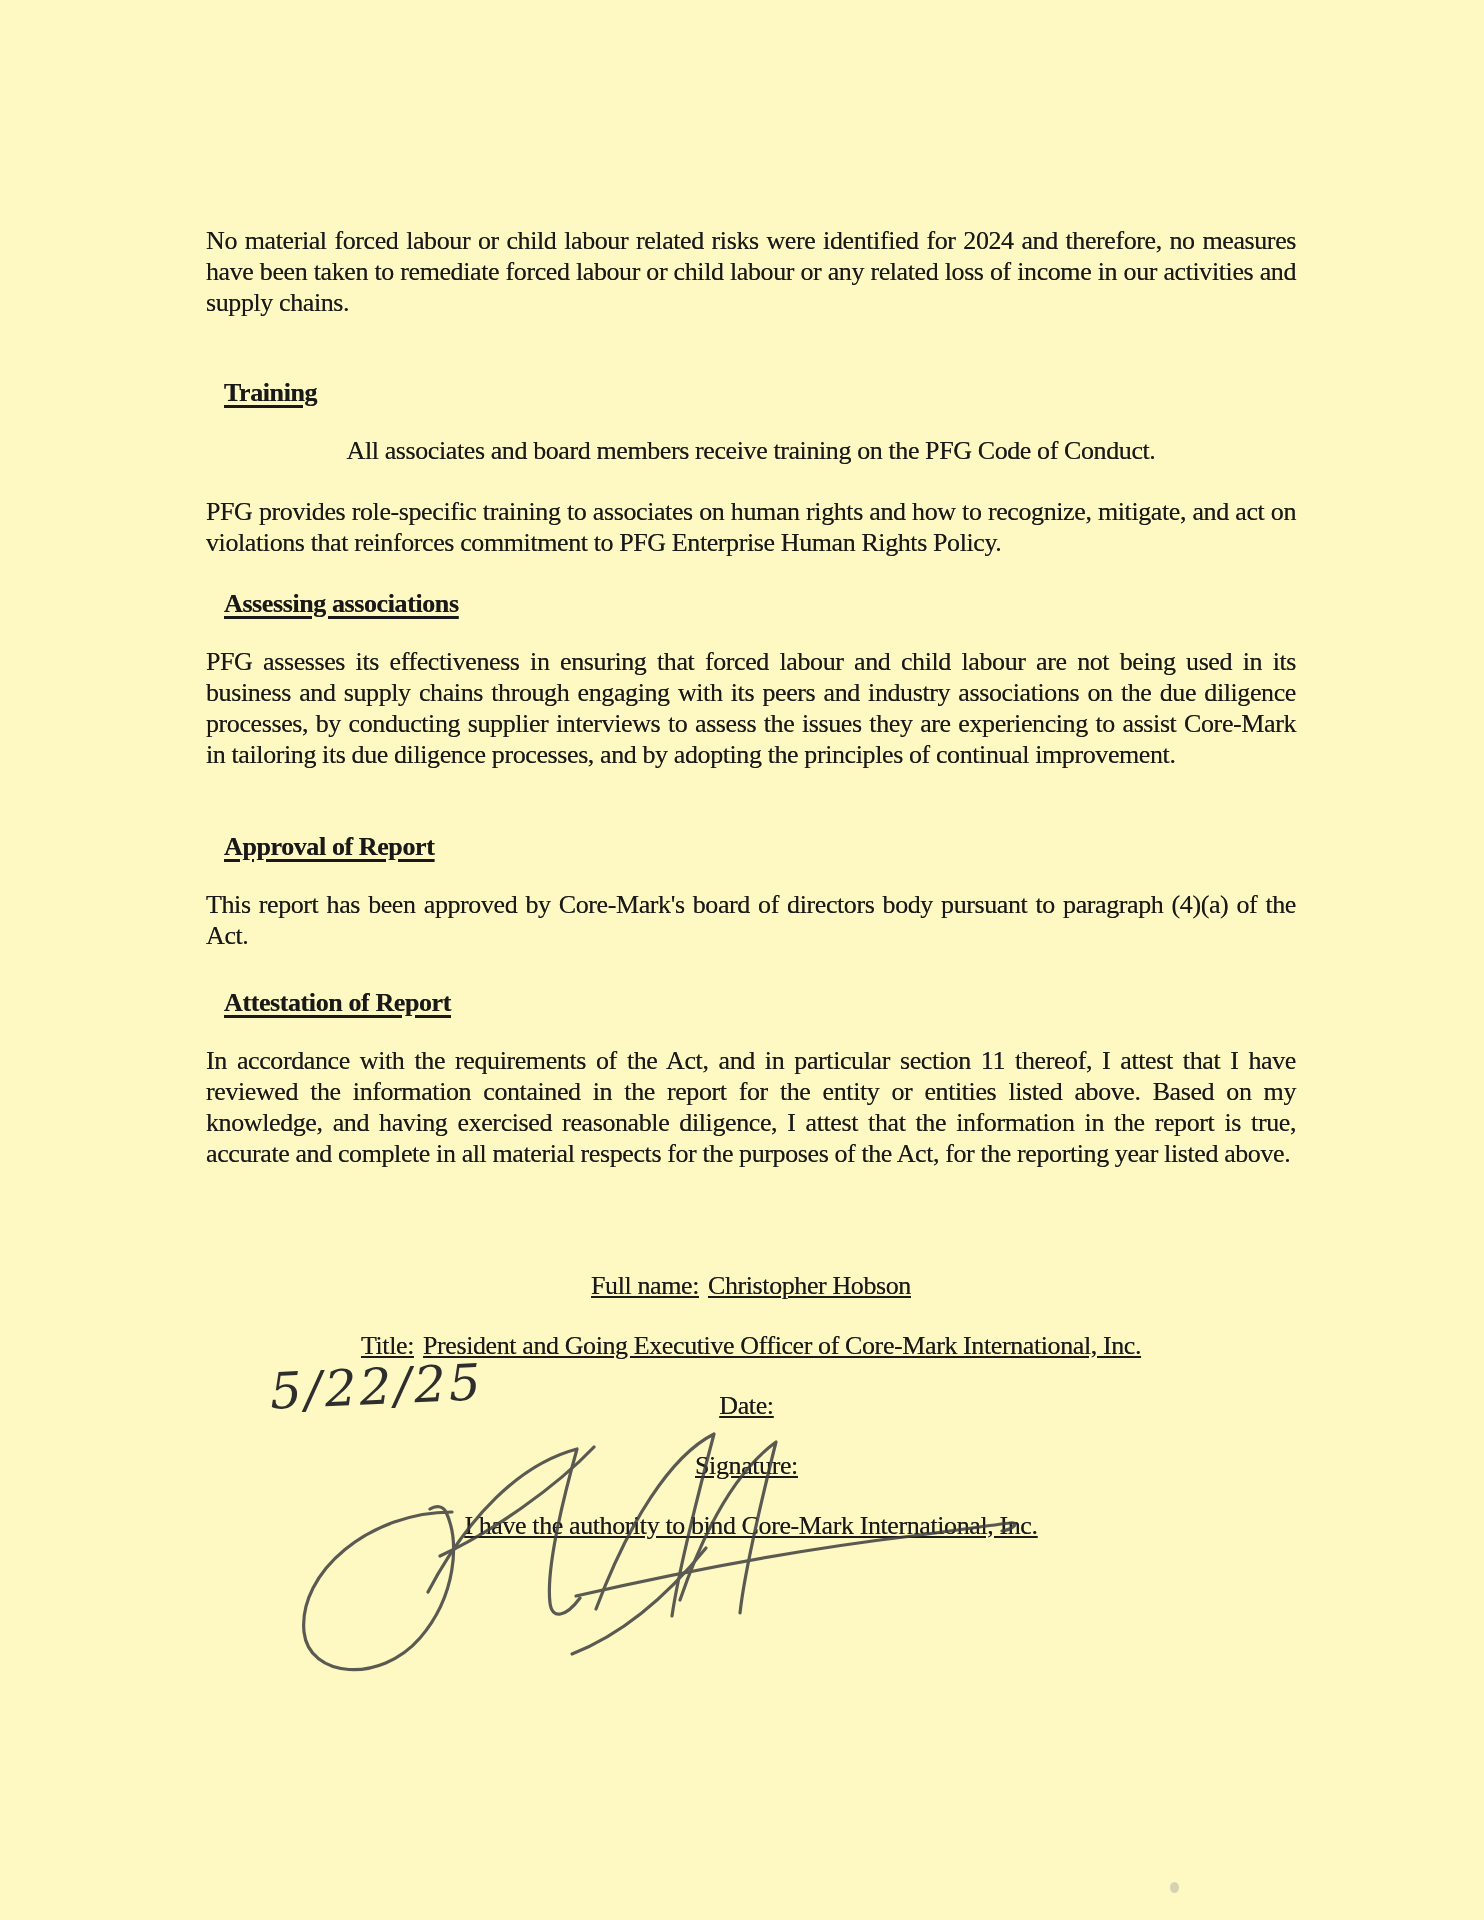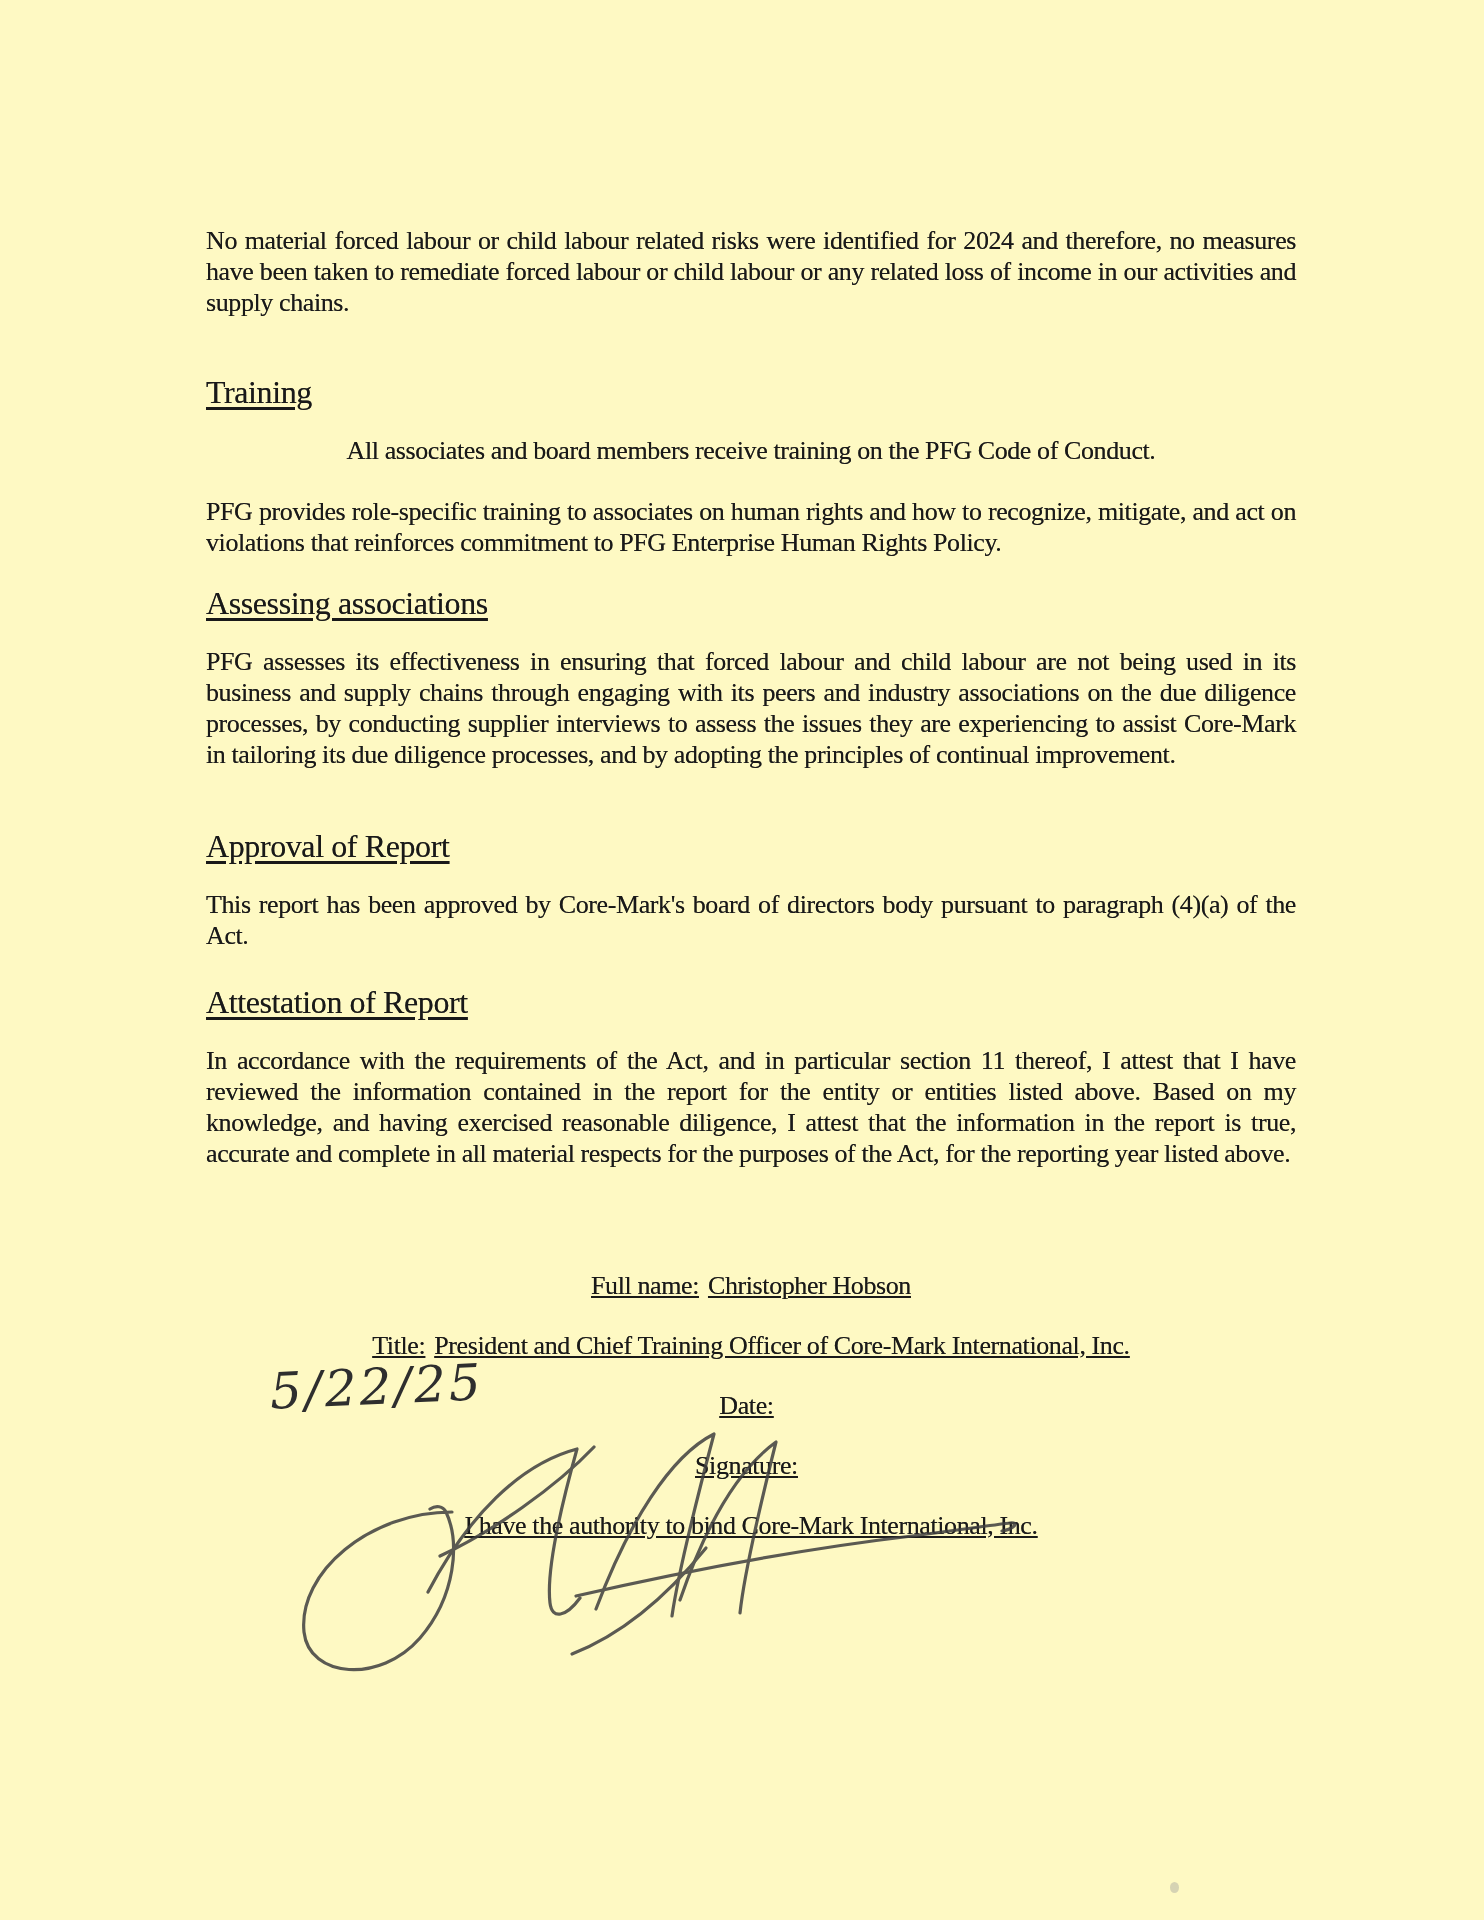--- a/index.html
+++ b/index.html
@@ -33,24 +33,24 @@
   }
   p.para.single { text-align: center; }
   p.lines-1 { height: 31px; }
   p.lines-2 { height: 62px; }
   p.lines-3 { height: 93px; }
   p.lines-5 { height: 155px; }
   p.para.intro { margin-bottom: 59px; }
   p.para.pre-attest { margin-bottom: 36px; }
   p.para.attest { margin-bottom: 70px; }
   h2.heading {
-    margin: 0 0 27px 0;
-    font-size: 32px;
+    margin: 0 0 27px 18px;
+    font-size: 26px;
     line-height: 31px;
-    font-weight: normal;
+    font-weight: bold;
     text-decoration: underline;
     text-decoration-thickness: 2.5px;
     text-underline-offset: 4px;
   }
   .sig-block p.sig-line {
     position: relative;
     margin: 0 0 29px 0;
     height: 31px;
     text-align: center;
     white-space: nowrap;
@@ -115,21 +115,21 @@
 
     <p class="para attest lines-5">In accordance with the requirements of the Act, and in particular section 11 thereof, I attest that I have reviewed the information contained in the report for the entity or entities listed above. Based on my knowledge, and having exercised reasonable diligence, I attest that the information in the report is true, accurate and complete in all material respects for the purposes of the Act, for the reporting year listed above.</p>
 
     <div class="sig-block">
 
       <p class="sig-line">
         <span class="lbl">Full name:</span><span>Christopher Hobson</span>
       </p>
 
       <p class="sig-line">
-        <span class="lbl">Title:</span><span>President and Chief Training Officer of Core-Mark International, Inc.</span>
+        <span class="lbl">Title:</span><span>President and Going Executive Officer of Core-Mark International, Inc.</span>
       </p>
 
       <p class="sig-line">
         <span class="lbl">Date:</span><span class="handwriting">5/22/25</span>
       </p>
 
       <p class="sig-line">
         <span class="lbl">Signature:</span>
       </p>
 

